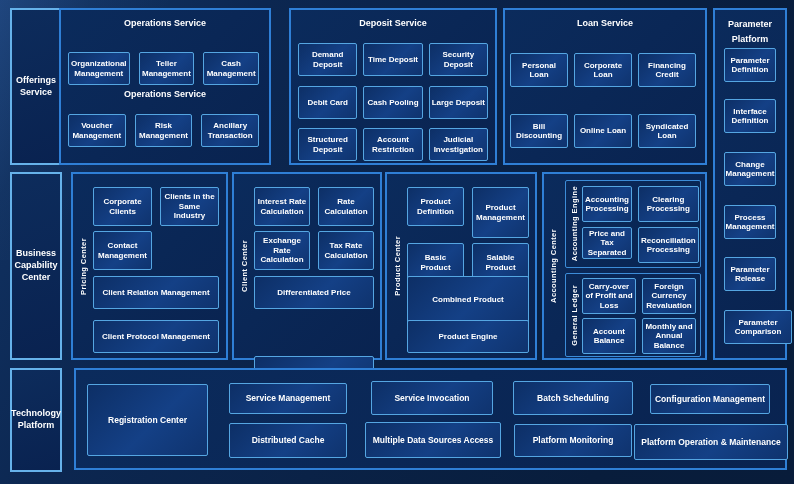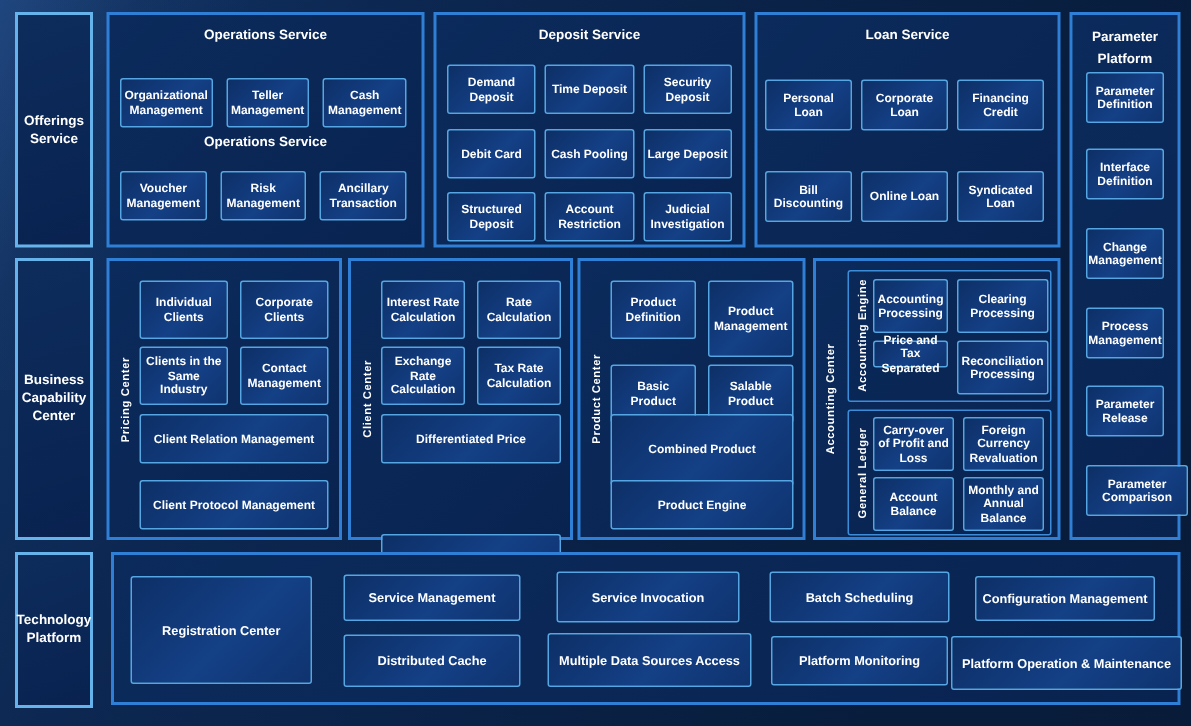--- a/index.html
+++ b/index.html
@@ -51,21 +51,21 @@
   <div class="sidebar" style="top:8px;height:157px;">
     <span>Offerings Service</span>
   </div>
   <div class="sidebar" style="top:172px;height:188px;">
     <span>Business Capability Center</span>
   </div>
   <div class="sidebar" style="top:368px;height:104px;">
     <span>Technology Platform</span>
   </div>
 
-  <div class="panel" style="left:71px;top:8px;width:212px;height:157px;">
+  <div class="panel" style="left:59px;top:8px;width:212px;height:157px;">
     <div class="ptitle">Operations Service</div>
     <div class="row" style="top:42px;left:7px;right:10px;height:33px;gap:9px;">
       <div class="box">Organizational Management</div>
       <div class="box">Teller Management</div>
       <div class="box">Cash Management</div>
     </div>
     <div class="midlabel" style="top:79px;">Operations Service</div>
     <div class="row" style="top:104px;left:7px;right:10px;height:33px;gap:9px;">
       <div class="box">Voucher Management</div>
       <div class="box">Risk Management</div>
@@ -114,21 +114,20 @@
     <div class="box abs" style="left:9px;width:52px;top:195px;height:34px;">Process Management</div>
     <div class="box abs" style="left:9px;width:52px;top:247px;height:34px;">Parameter Release</div>
     <div class="box abs" style="left:9px;width:68px;top:300px;height:34px;">Parameter Comparison</div>
   </div>
 
   <div class="panel" style="left:71px;top:172px;width:157px;height:188px;">
     <div class="vstrip" style="left:2px;width:16px;">
       <span class="vtext">Pricing Center</span>
     </div>
     <div class="grid2" style="left:20px;right:7px;top:13px;gap:5px 8px;">
-      <div class="box" style="height:39px;">Individual Clients</div>
       <div class="box" style="height:39px;">Corporate Clients</div>
       <div class="box" style="height:39px;">Clients in the Same Industry</div>
       <div class="box" style="height:39px;">Contact Management</div>
     </div>
     <div class="box abs" style="left:20px;right:7px;top:102px;height:33px;">Client Relation Management</div>
     <div class="box abs" style="left:20px;right:7px;top:146px;height:33px;">Client Protocol Management</div>
   </div>
 
   <div class="panel" style="left:232px;top:172px;width:150px;height:188px;">
     <div class="vstrip" style="left:2px;width:16px;">
@@ -163,21 +162,21 @@
       <span class="vtext">Accounting Center</span>
     </div>
 
     <div class="group" style="left:21px;right:4px;top:6px;height:88px;">
       <div class="vstrip" style="left:1px;width:15px;">
         <span class="vtext">Accounting Engine</span>
       </div>
       <div class="grid2" style="left:16px;right:4px;top:5px;gap:5px 6px;">
         <div class="box" style="height:36px;">Accounting Processing</div>
         <div class="box" style="height:36px;">Clearing Processing</div>
-        <div class="box" style="height:18px;">Price and Tax Separated</div>
+        <div class="box" style="height:32px;">Price and Tax Separated</div>
         <div class="box" style="height:36px;">Reconciliation Processing</div>
       </div>
     </div>
 
     <div class="group" style="left:21px;right:4px;top:99px;height:84px;">
       <div class="vstrip" style="left:1px;width:15px;">
         <span class="vtext">General Ledger</span>
       </div>
       <div class="grid2" style="left:16px;right:4px;top:4px;gap:4px 6px;">
         <div class="box" style="height:36px;">Carry-over of Profit and Loss</div>

